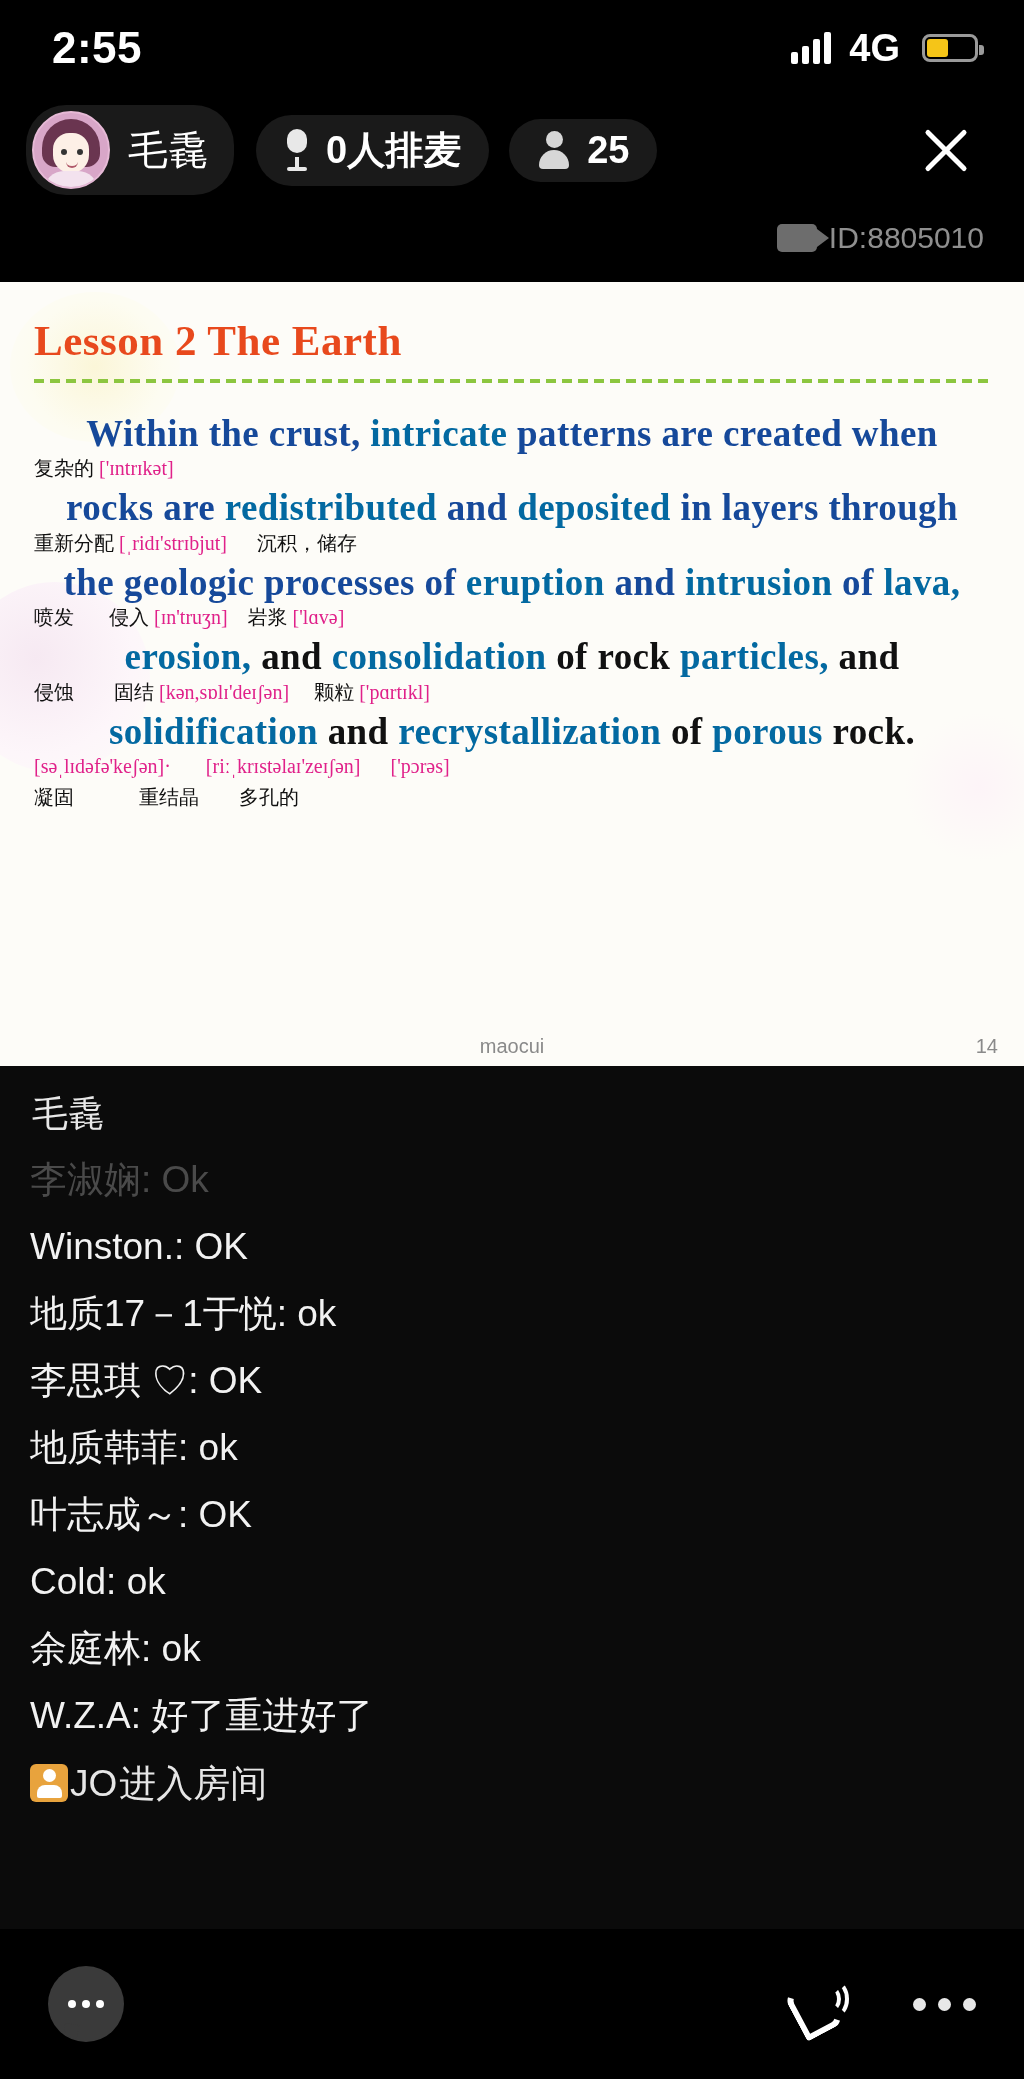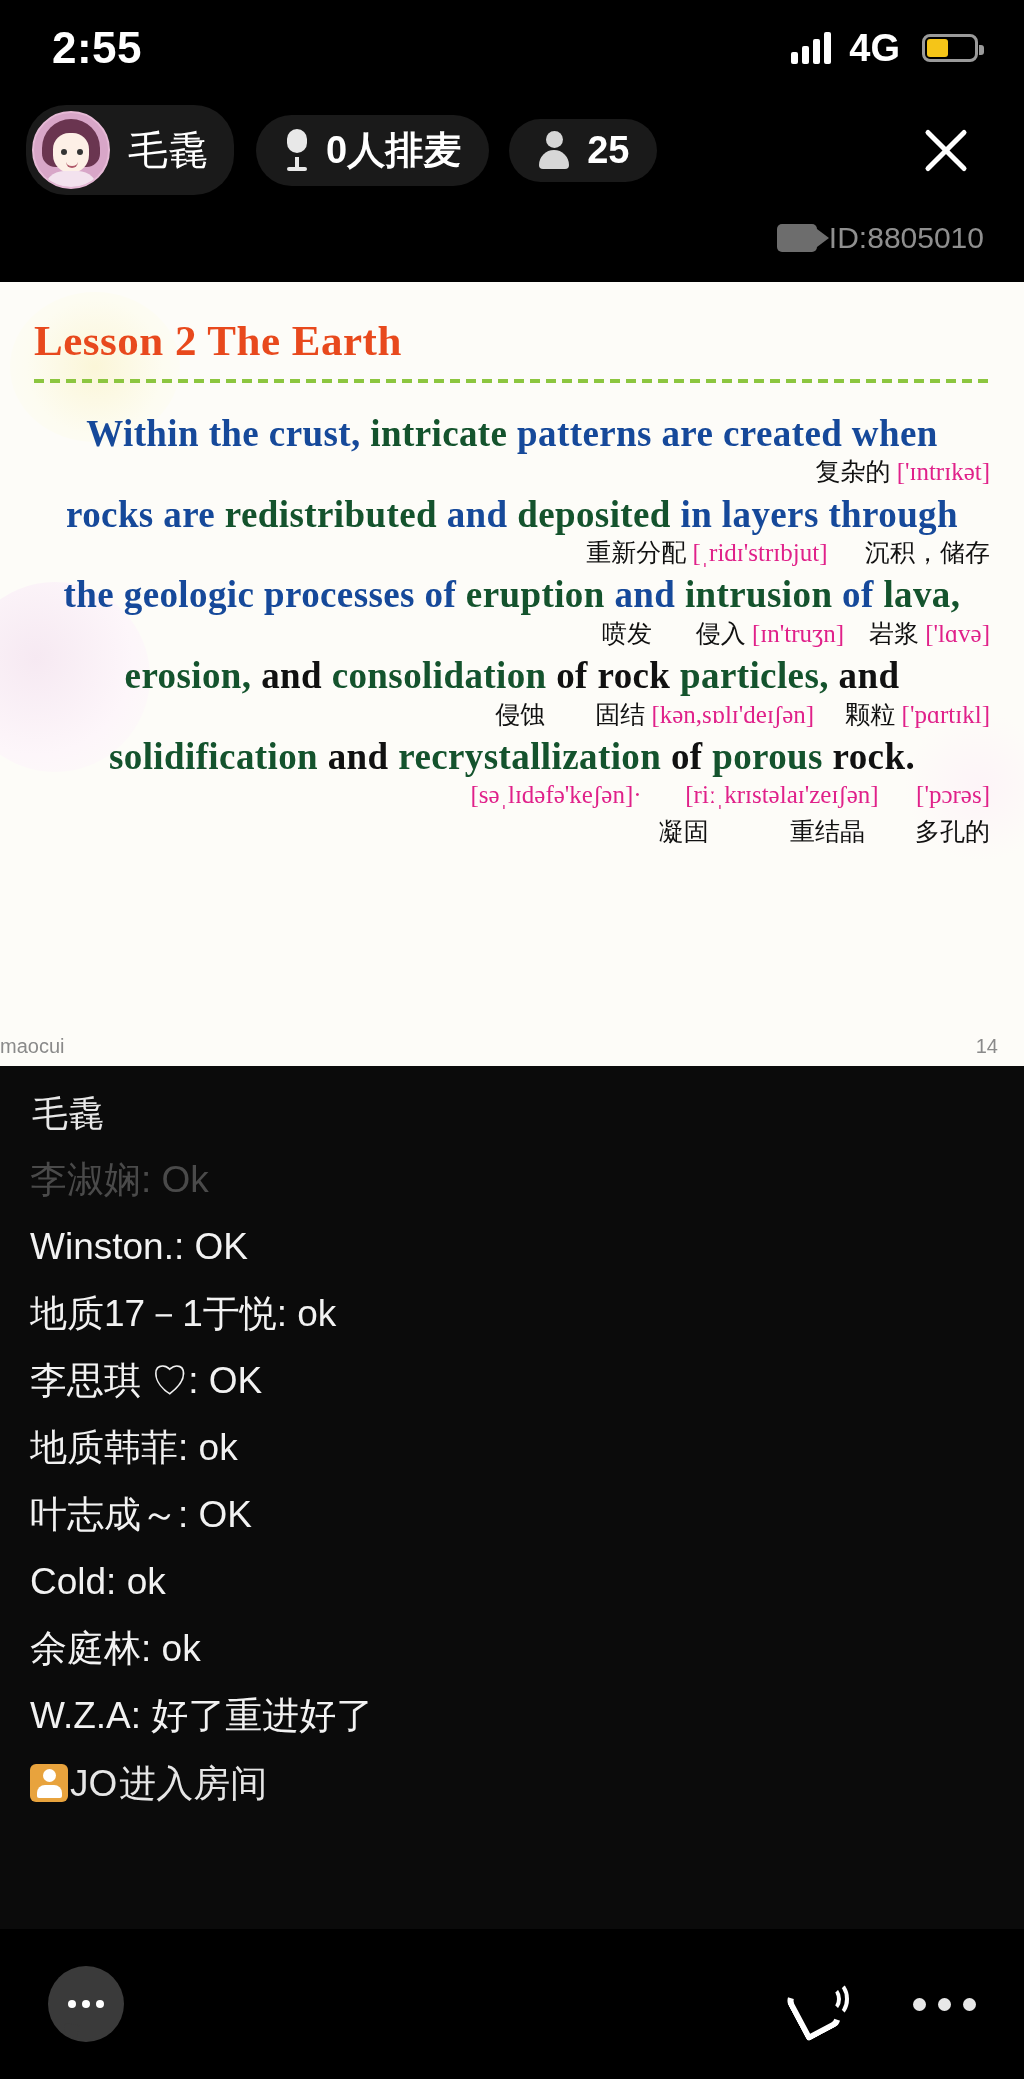--- a/index.html
+++ b/index.html
@@ -319,45 +319,45 @@
   }
   .line-main {
     font-size: 37px;
     font-weight: bold;
     text-align: center;
     letter-spacing: 0.4px;
     line-height: 1.12;
     white-space: nowrap;
   }
   .line-main .blue { color: #16499a; }
-  .line-main .red  { color: #14532d; text-align: right; }
+  .line-main .red  { color: #0369a1; text-align: right; }
   .line-main .blk  { color: #111; }
   .gloss {
-    text-align: right;
-    font-size: 25px;
+    text-align: left;
+    font-size: 20px;
     line-height: 1.25;
     margin: 2px 0 6px 0;
     white-space: nowrap;
   }
   .gloss .cn { color: #111; }
   .gloss .ipa { color: #e0218a; }
   .slide-footer {
     position: absolute;
     left: 0; right: 0; bottom: 8px;
     display: flex;
     justify-content: space-between;
     padding: 0 26px;
     font-size: 20px;
     color: #8a8a8a;
     z-index: 3;
   }
   .slide-footer .center {
     position: absolute;
     left: 0; right: 0;
-    text-align: left;
+    text-align: center;
     font-size: 20px;
     color: #8a8a8a;
   }
 
   
   .chat {
     flex: 1 1 auto;
     background: #0b0b0b;
     padding: 18px 30px 0 30px;
     box-sizing: border-box;

